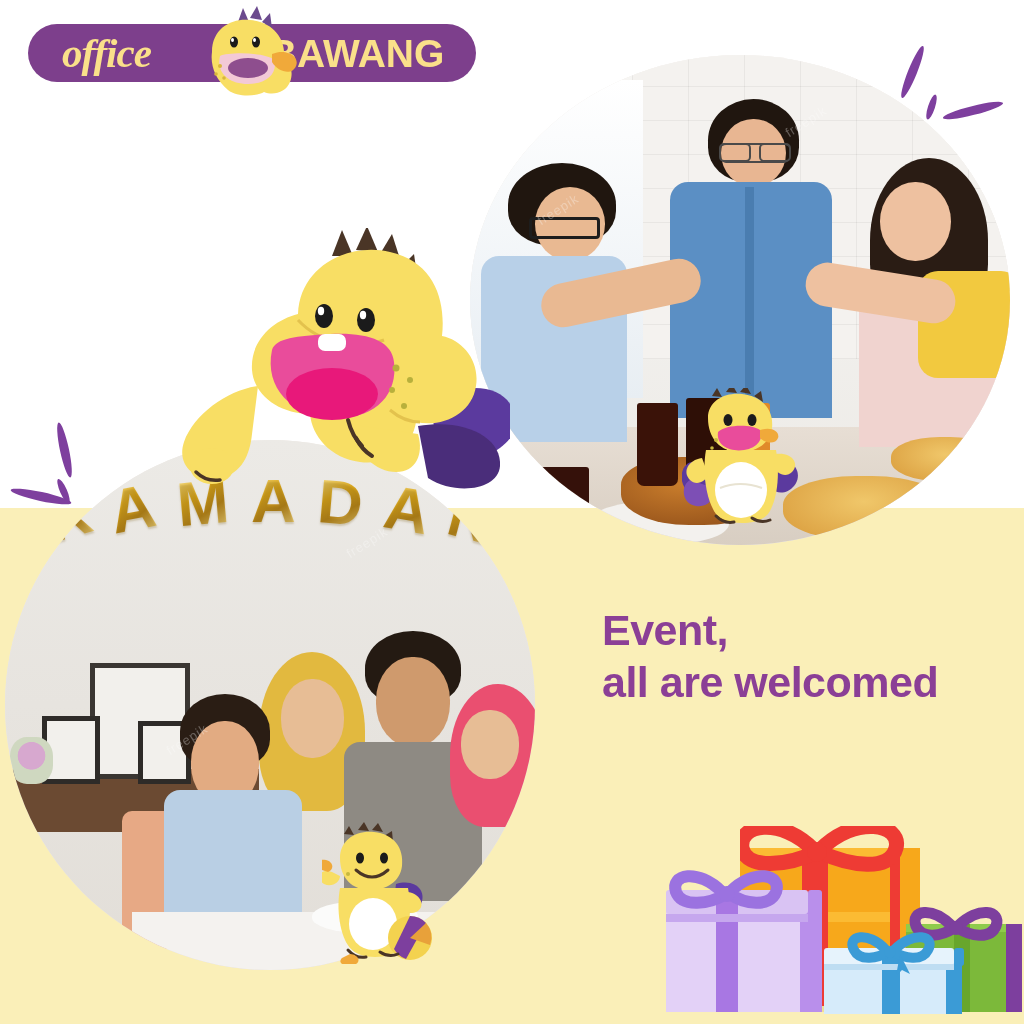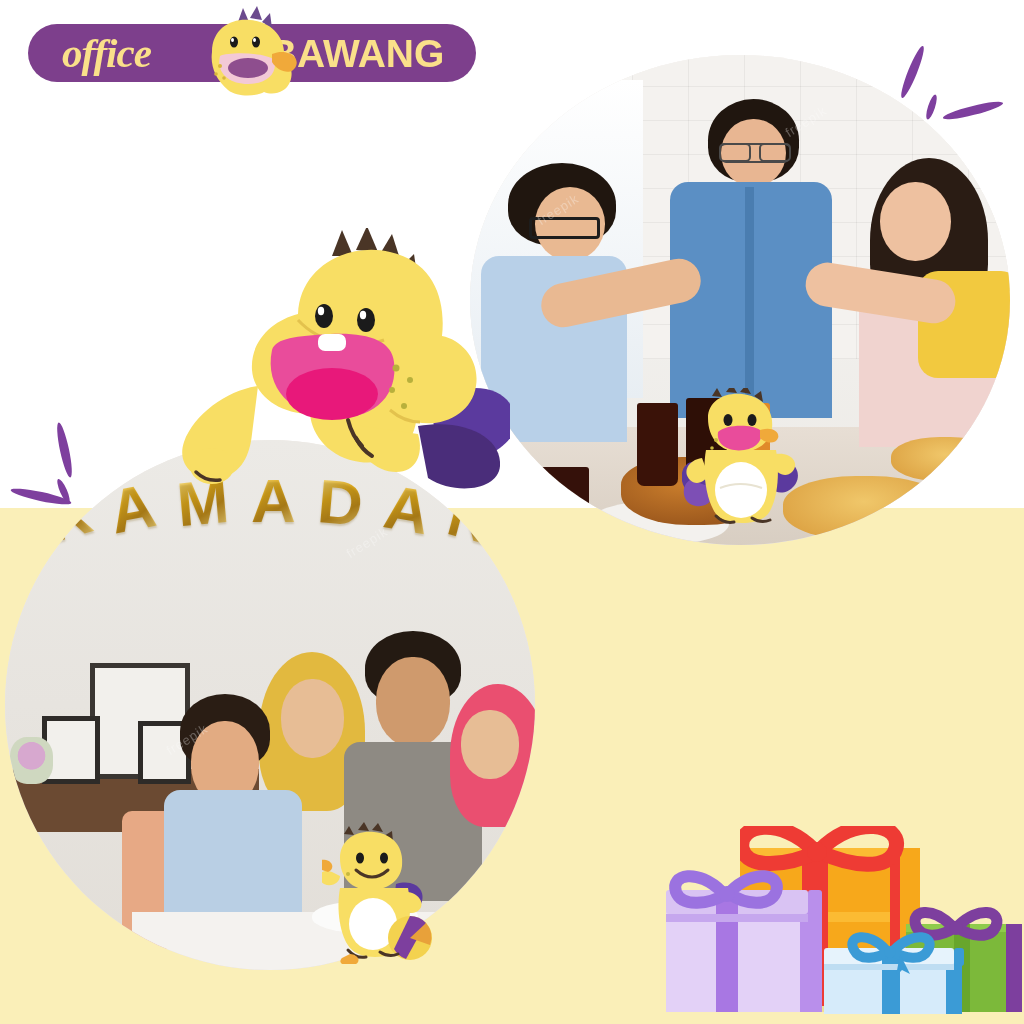--- a/index.html
+++ b/index.html
@@ -422,20 +422,22 @@
       <circle cx="88" cy="120" r="22" fill="#F3D24F"></circle>
       <path d="M88 98 a22 22 0 0 1 16 7 l-20 36 a22 22 0 0 1 -12 -10 Z" fill="#7D3F9E"></path>
       <path d="M104 105 a22 22 0 0 1 4 22 l-20 -7 Z" fill="#E8A13A"></path>
       <path d="M26 132 q8 9 18 7" stroke="#4A3526" stroke-width="3" fill="none" stroke-linecap="round"></path>
       <path d="M58 134 q9 6 18 2" stroke="#4A3526" stroke-width="3" fill="none" stroke-linecap="round"></path>
       <path d="M20 140 C14 146 26 150 34 146 C40 142 34 136 28 136 Z" fill="#F0A93A"></path>
     </svg>
   </div>
 
   <div class="headline">
+    <div>Event,</div>
+    <div>all are welcomed</div>
   </div>
 
   <div class="gifts">
     <div class="gift-shadow"></div>
 
     <div class="gbox" style="left:92px; top:44px; width:180px; height:180px; z-index:2;">
       <svg viewBox="0 0 180 180" width="180" height="180">
         <rect x="0" y="22" width="150" height="158" fill="#F7A81B"></rect>
         <rect x="150" y="22" width="22" height="158" fill="#EE3B34"></rect>
         <rect x="160" y="22" width="20" height="158" fill="#F7A81B"></rect>

